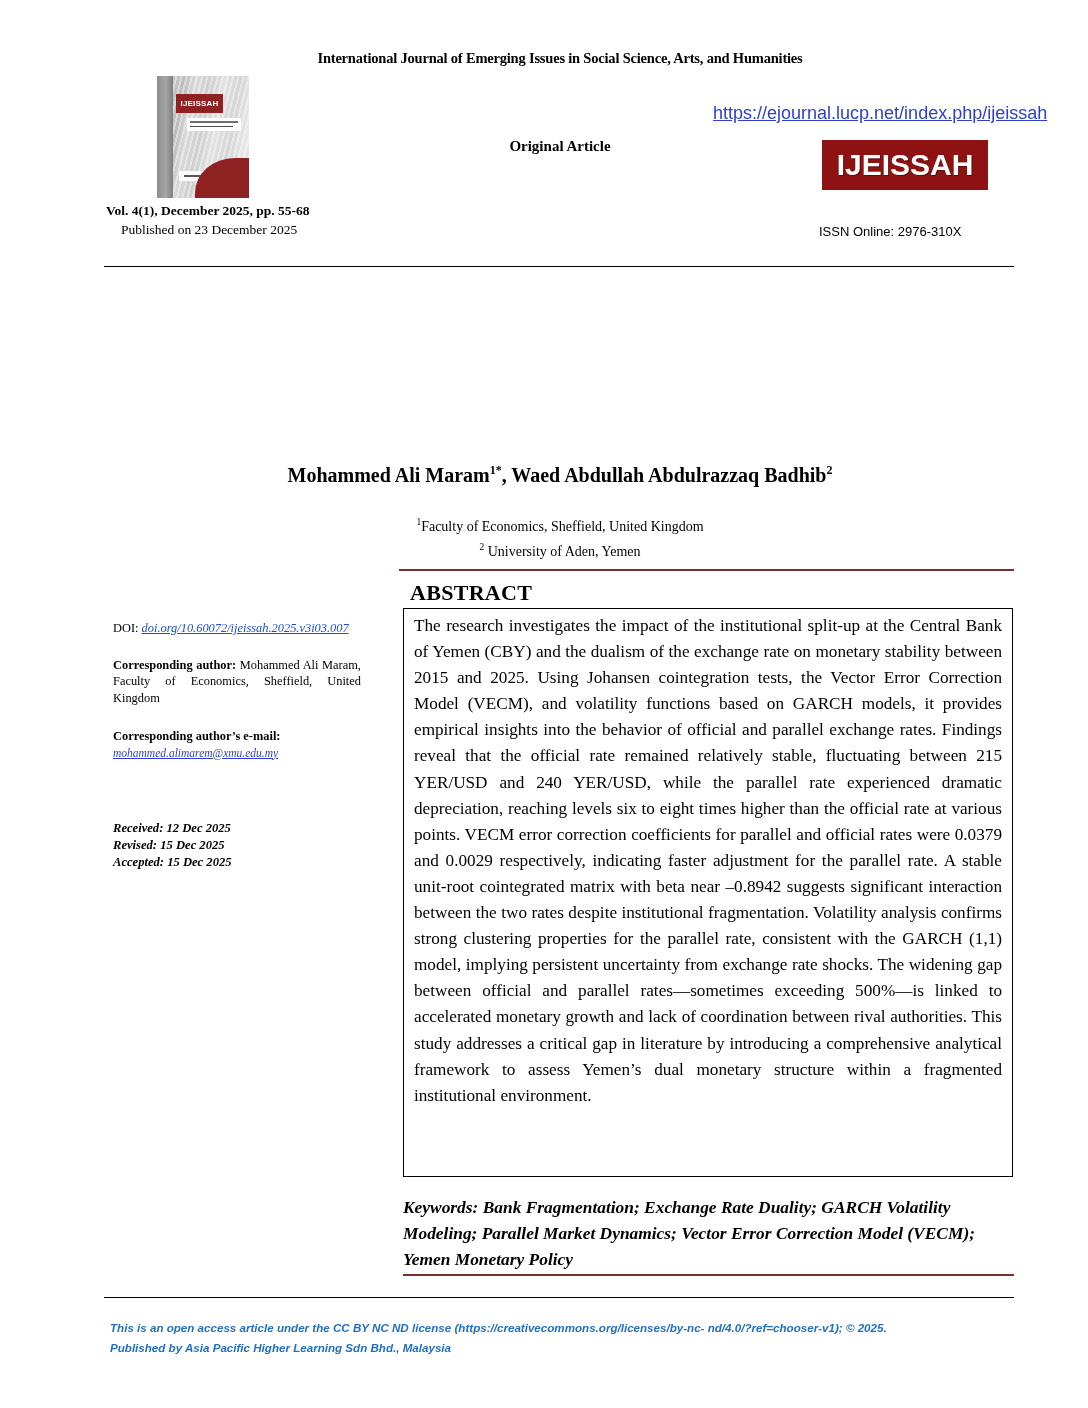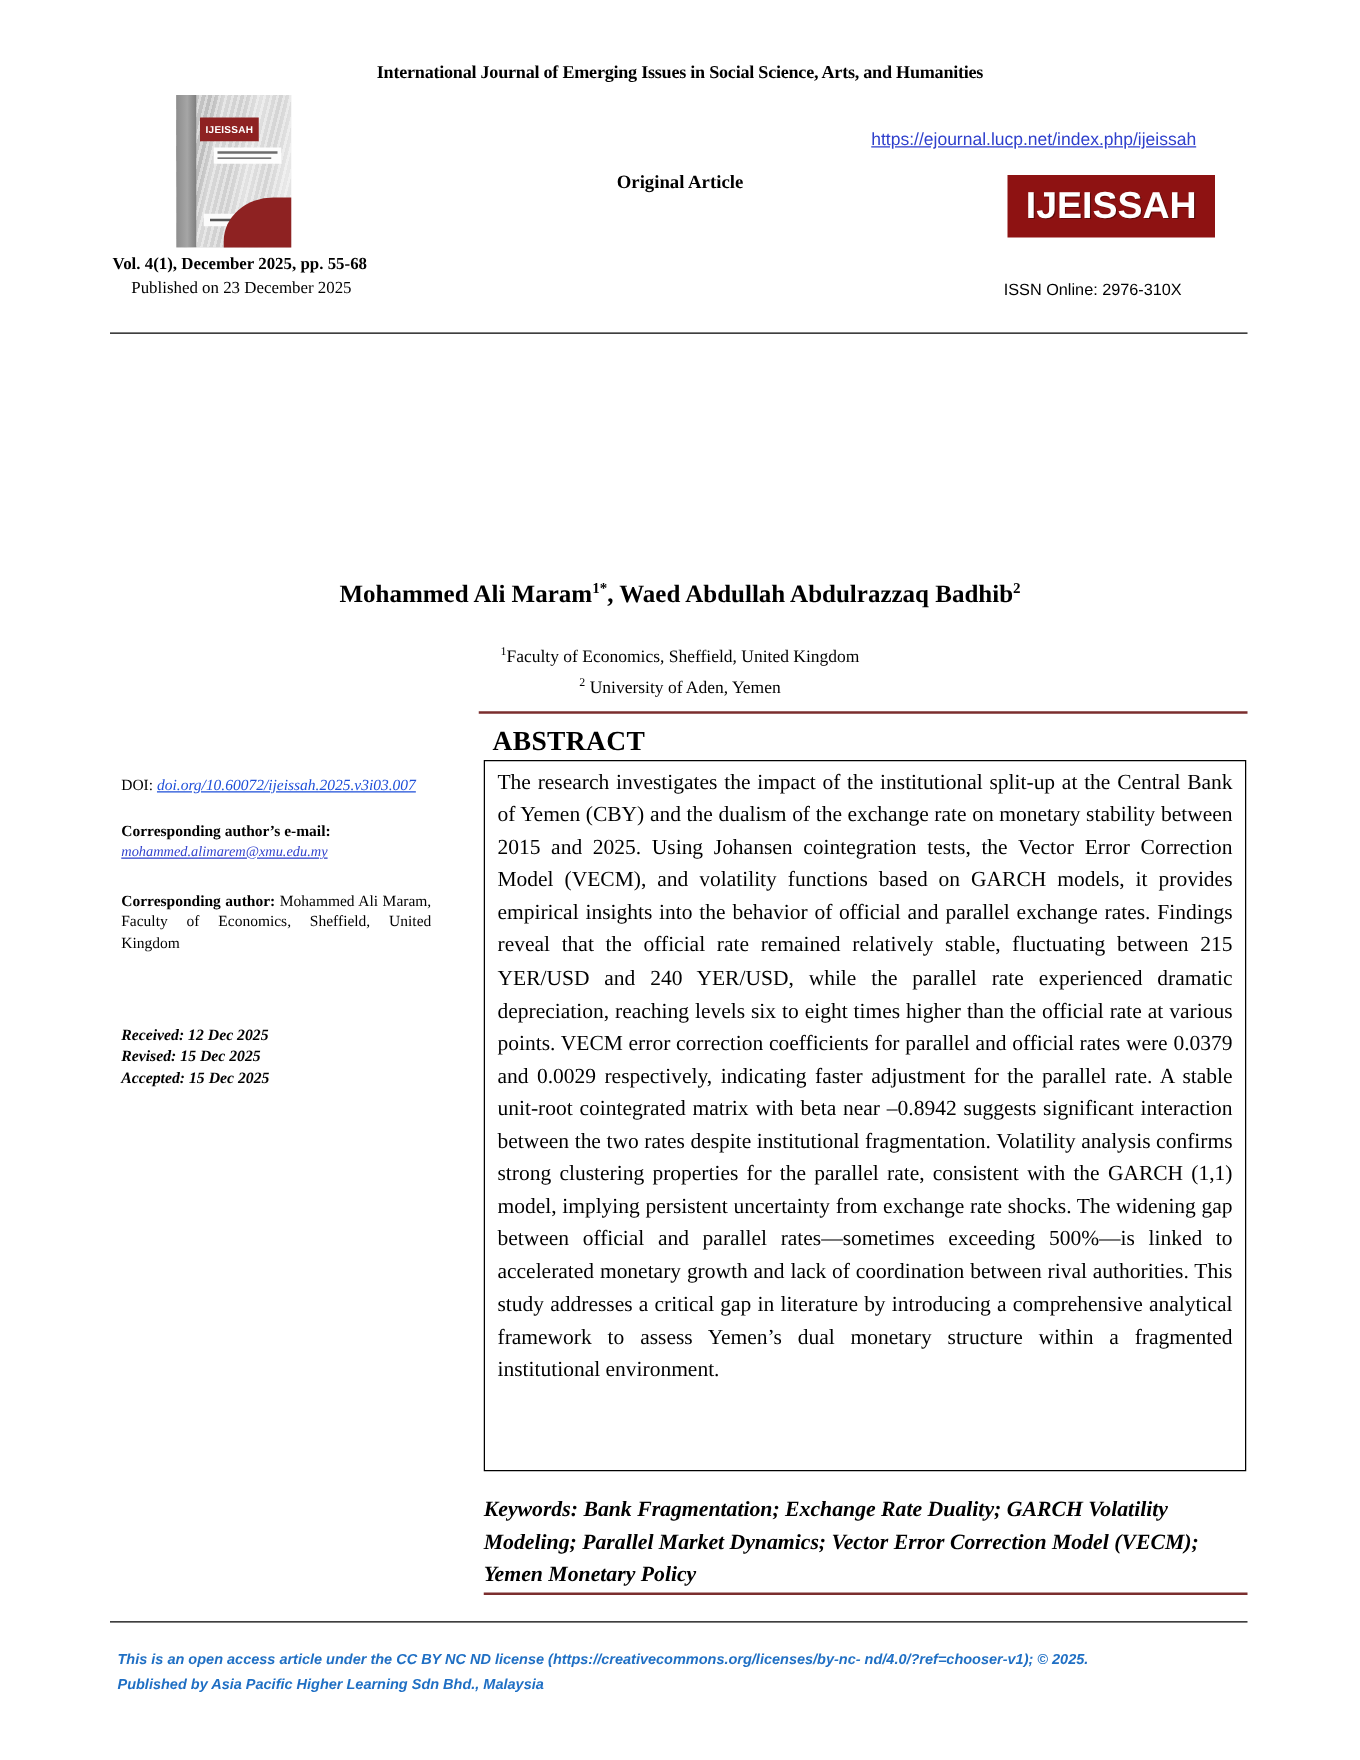--- a/index.html
+++ b/index.html
@@ -12,20 +12,21 @@
     height: 1408px;
     font-family: "Liberation Serif", "DejaVu Serif", serif;
     color: #000000;
     position: relative;
     overflow: hidden;
   }
 
   .page {
     position: absolute;
     inset: 0;
+    margin-left: 16px;
   }
 
   
   .journal-name {
     position: absolute;
     top: 50px;
     left: 0;
     width: 1088px;
     text-align: center;
     font-weight: bold;
@@ -131,21 +132,21 @@
     left: 105px;
     top: 222px;
     font-size: 13.5px;
   }
 
   .site-url {
     position: absolute;
     left: 697px;
     top: 103px;
     font-family: "Liberation Sans", sans-serif;
-    font-size: 14px;
+    font-size: 18px;
     color: #2e3fcc;
     text-decoration: underline;
   }
 
   .logo-box {
     position: absolute;
     left: 806px;
     top: 140px;
     width: 166px;
     height: 50px;
@@ -377,22 +378,22 @@
 
   <div class="authors"><span>Mohammed Ali Maram</span><sup>1*</sup>, <span>Waed Abdullah Abdulrazzaq Badhib</span><sup>2</sup></div>
 
   <div class="affil">
     <div><sup>1</sup><span>Faculty of Economics, Sheffield, United Kingdom</span></div>
     <div><sup>2</sup> <span>University of Aden, Yemen</span></div>
   </div>
 
   <div class="meta-col">
     <div class="meta-doi"><span>DOI:</span> <a href="#">doi.org/10.60072/ijeissah.2025.v3i03.007</a></div>
+    <div class="meta-block"><b>Corresponding author:</b> <span>Mohammed Ali Maram,  Faculty of Economics, Sheffield, United Kingdom</span></div>
     <div class="meta-block meta-email"><b>Corresponding author’s e-mail:</b><br><a href="#">mohammed.alimarem@xmu.edu.my</a></div>
-    <div class="meta-block"><b>Corresponding author:</b> <span>Mohammed Ali Maram,  Faculty of Economics, Sheffield, United Kingdom</span></div>
   </div>
 
   <div class="meta-dates">
     <div>Received: 12 Dec 2025</div>
     <div>Revised:  15 Dec 2025</div>
     <div>Accepted: 15 Dec 2025</div>
   </div>
 
   <div class="abs-rule-top"></div>
   <div class="abstract-heading">ABSTRACT</div>

